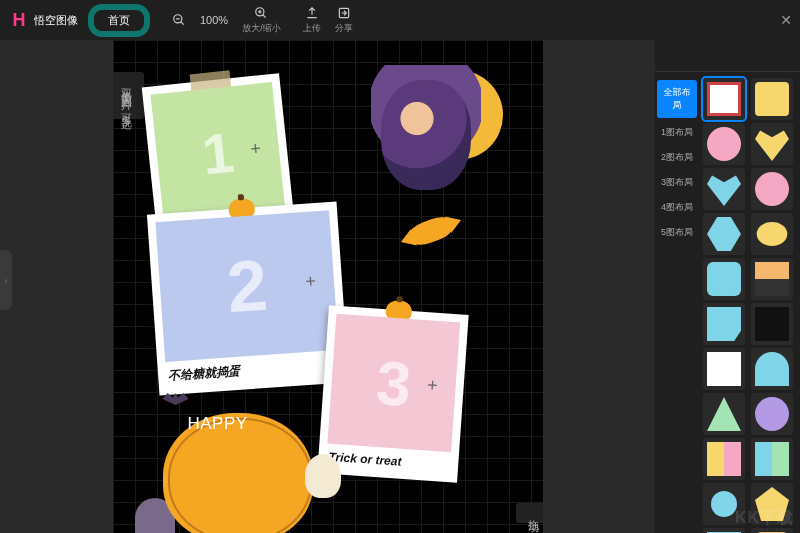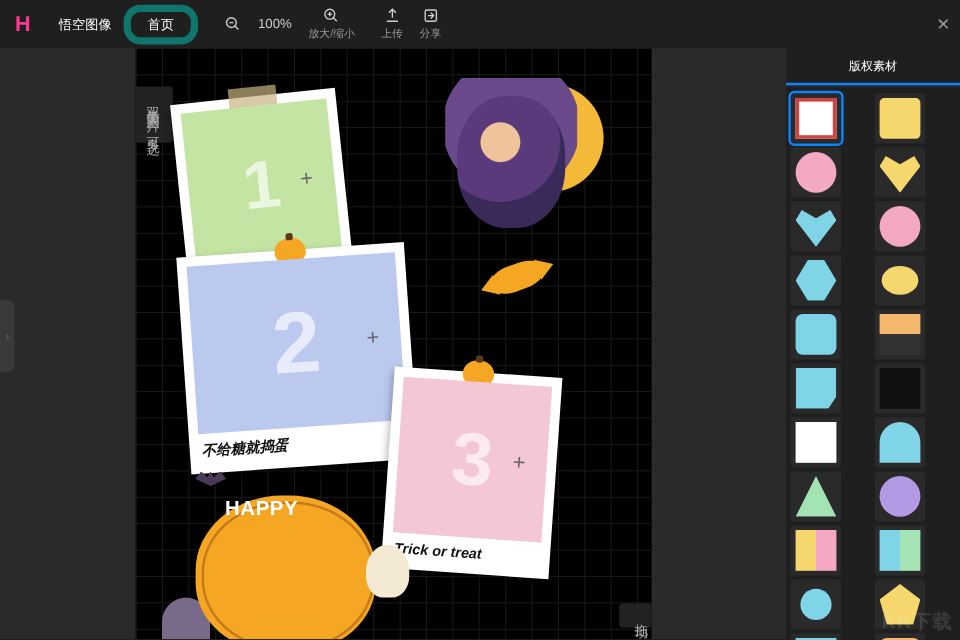--- a/index.html
+++ b/index.html
@@ -1,19 +1,19 @@
 <!DOCTYPE html>
 <html><head>
 <meta charset="utf-8">
 <style>
 *{margin:0;padding:0;box-sizing:border-box;font-family:"Microsoft YaHei",sans-serif}
 body{width:800px;height:533px;background:#1a1a1a;overflow:hidden;position:relative}
 .topbar{height:40px;background:#1f1f1f;display:flex;align-items:center;padding:0 8px;gap:4px}
 .logo{width:22px;height:22px;display:flex;align-items:center;justify-content:center;color:#ff3a8c;font-weight:bold;font-size:18px}
-.app-title{color:#fff;font-size:11px;margin-left:15px;margin-right:6px}
+.app-title{color:#fff;font-size:11px;margin-left:0;margin-right:6px}
 .home-btn{border:6px solid #0f766e;border-radius:14px;padding:3px 14px;color:#fff;font-size:11px;cursor:pointer}
 .tb-group{display:flex;align-items:center;gap:14px;margin-left:18px}
 .tb-item{display:flex;flex-direction:column;align-items:center;color:#999;font-size:9px;gap:2px;cursor:pointer}
 .tb-icon{width:14px;height:14px;color:#ccc}
 .zoom-text{color:#ccc;font-size:11px}
 .close-x{margin-left:auto;color:#999;font-size:14px;cursor:pointer}
 .main{display:flex;height:493px}
 .leftbar{width:42px;background:#1f1f1f;display:flex;flex-direction:column;align-items:center;padding-top:8px;gap:12px}
 .lb-item{display:flex;flex-direction:column;align-items:center;gap:3px;color:#888;font-size:8px;cursor:pointer;padding:4px 2px;width:100%}
 .lb-item.active{background:#2a2a2a;color:#ccc}
@@ -45,21 +45,21 @@
 .witch-body{width:90px;height:110px;background:radial-gradient(circle at 40% 35%,#f0c49a 18%,#5a3a7a 19% 55%,#3a2a5a 56%);border-radius:45%;position:absolute;top:20px;left:20px}
 .witch-hair{position:absolute;width:110px;height:100px;background:radial-gradient(circle at 50% 40%,transparent 30%,#6a4a8a 31% 70%,transparent 71%);top:5px;left:10px}
 .moon{position:absolute;width:90px;height:90px;background:#f5b93a;border-radius:50%;top:30px;right:40px}
 .candy{position:absolute;width:44px;height:22px;background:#f5a623;border-radius:40%;top:180px;right:90px;transform:rotate(-20deg)}
 .candy::before,.candy::after{content:"";position:absolute;width:14px;height:18px;background:#f5a623;top:2px}
 .candy::before{left:-10px;clip-path:polygon(100% 0,100% 100%,0 50%)}
 .candy::after{right:-10px;clip-path:polygon(0 0,0 100%,100% 50%)}
 .halloween-art{position:absolute;bottom:-20px;left:20px;width:220px;height:180px}
 .big-pumpkin{position:absolute;width:150px;height:130px;background:#f5a623;border-radius:48% 48% 44% 44%;bottom:10px;left:30px}
 .big-pumpkin::before{content:"";position:absolute;width:140px;height:120px;border-radius:48%;border:2px solid #c47a1a;top:5px;left:5px}
-.hh-text{position:absolute;color:#fff;font-weight:700;font-size:17px;text-align:center;line-height:1;top:42px;left:55px;font-family:Impact,sans-serif;letter-spacing:.5px}
+.hh-text{position:absolute;color:#fff;font-weight:400;font-size:17px;text-align:center;line-height:1;top:42px;left:55px;font-family:Impact,sans-serif;letter-spacing:.5px}
 .ghost{position:absolute;width:36px;height:44px;background:#f4ead4;border-radius:50% 50% 40% 40%;bottom:55px;right:12px}
 .grave{position:absolute;width:40px;height:50px;background:#7a6a8a;border-radius:20px 20px 4px 4px;bottom:5px;left:2px}
 .bat{position:absolute;width:26px;height:12px;background:#4a3a5a;clip-path:polygon(0 50%,20% 0,40% 40%,50% 0,60% 40%,80% 0,100% 50%,50% 100%);top:20px;left:30px}
 .rightpanel{width:145px;background:#1f1f1f;display:flex;flex-direction:column}
 .rp-tabs{display:flex;height:32px;border-bottom:1px solid #333}
 .rp-tab{flex:1;display:flex;align-items:center;justify-content:center;color:#888;font-size:10px;cursor:pointer}
 .rp-tab.active{color:#fff;border-bottom:2px solid #0a84ff}
 .rp-body{display:flex;flex:1;overflow:hidden}
 .rp-cats{width:44px;display:flex;flex-direction:column;padding-top:6px}
 .rp-cat{color:#aaa;font-size:9px;padding:6px 4px;cursor:pointer;text-align:center}
@@ -167,23 +167,30 @@
         <div class="grave"></div>
         <div class="big-pumpkin"></div>
         <div class="ghost"></div>
         <div class="hh-text"><span>HAPPY</span><br></div>
       </div>
     </div>
   </div>
 
   <div class="rightpanel">
     <div class="rp-tabs">
-      <div class="rp-tab active">版权素材</div>
     </div>
     <div class="rp-body">
+      <div class="rp-cats">
+        <div class="rp-cat active">全部布局</div>
+        <div class="rp-cat">1图布局</div>
+        <div class="rp-cat">2图布局</div>
+        <div class="rp-cat">3图布局</div>
+        <div class="rp-cat">4图布局</div>
+        <div class="rp-cat">5图布局</div>
+      </div>
       <div class="rp-grid">
         <div class="thumb sel">
             <div class="th-shape" style="background:#fff;border:3px solid #c44"></div>
           </div>
         <div class="thumb">
             <div class="th-shape c-yellow" style="border-radius:4px"></div>
           </div>
         <div class="thumb">
             <div class="th-shape c-pink sh-circle"></div>
           </div>

